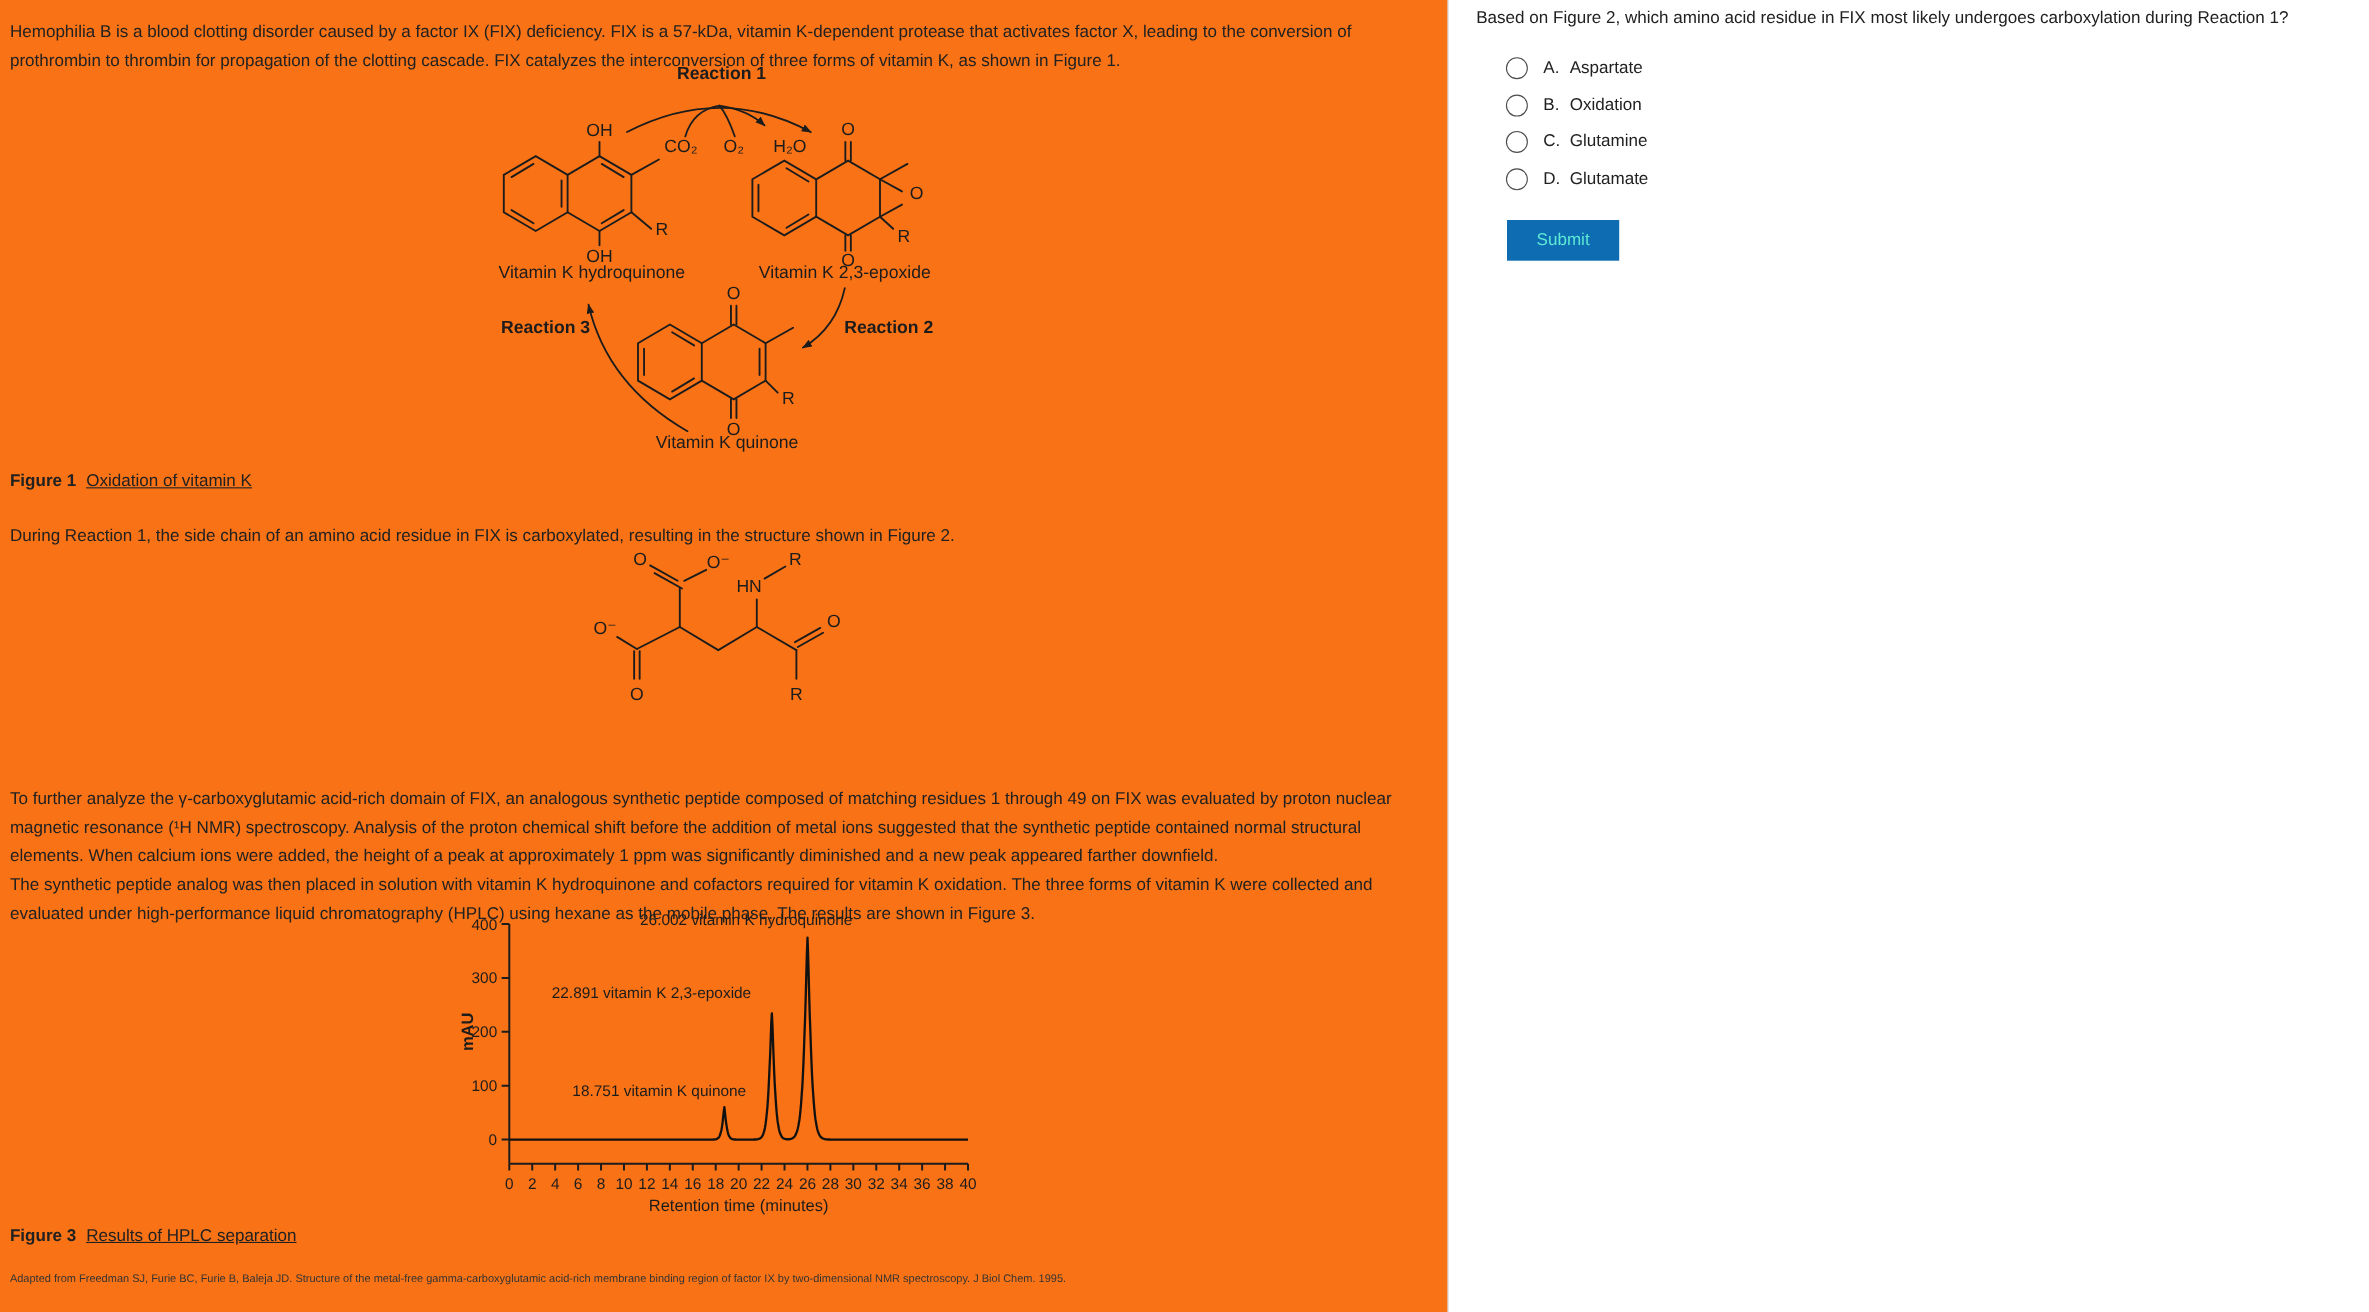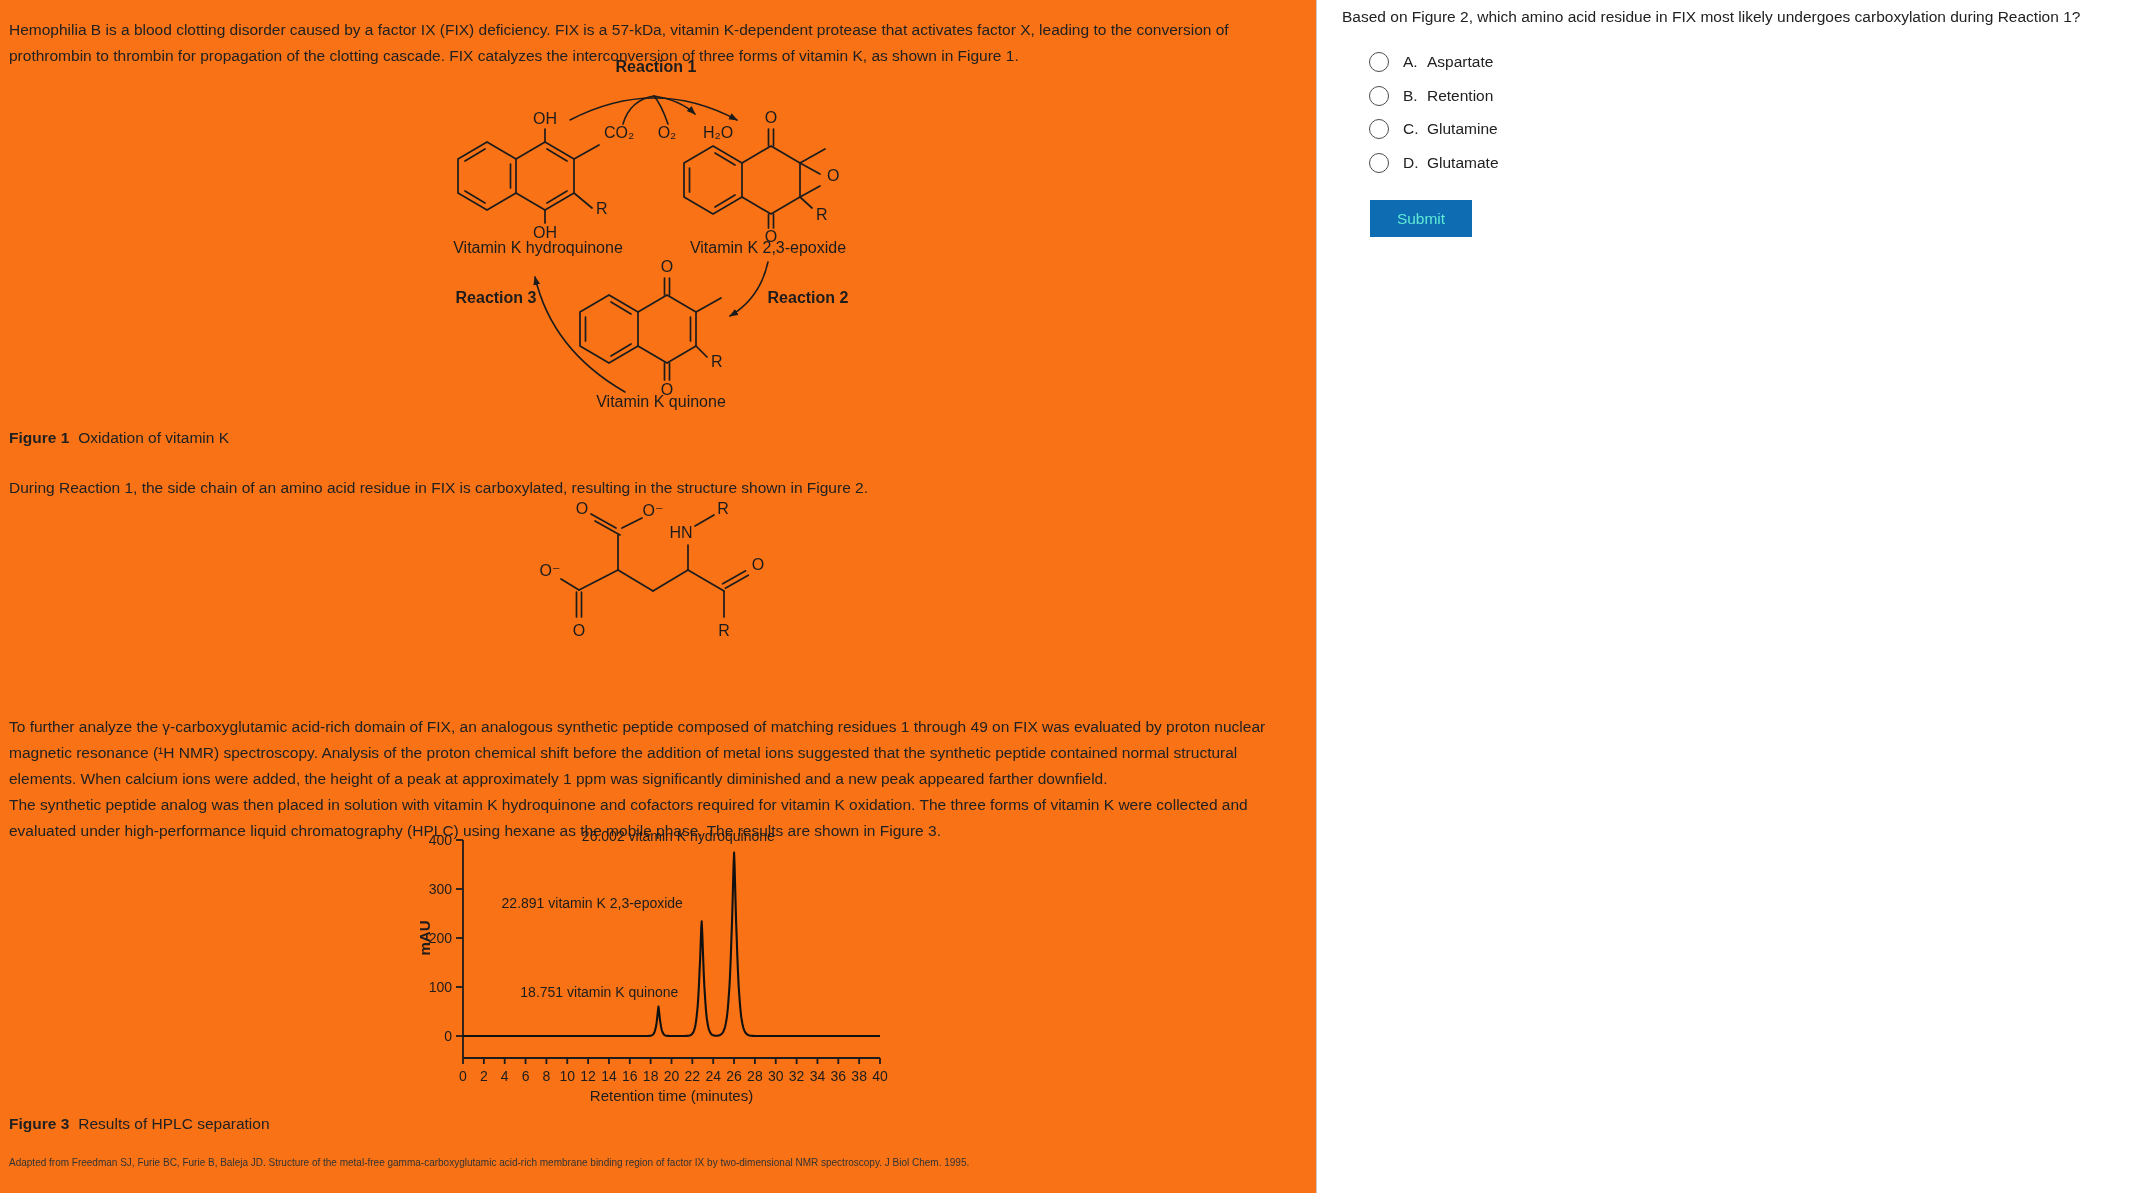--- a/index.html
+++ b/index.html
@@ -9,21 +9,21 @@
     font-family:"Liberation Sans","DejaVu Sans",sans-serif;
     font-size:15.5px;line-height:26px;
   }
   .abs{position:absolute;}
   #left-panel{position:absolute;left:0;top:0;width:1316px;height:1193px;background:#f97316;}
   #divider{position:absolute;left:1316px;top:0;width:1px;height:1193px;background:#c9c9c9;}
   #right-panel{position:absolute;left:1317px;top:0;width:837px;height:1193px;background:#fff;}
   .para{position:absolute;left:9px;width:1292px;}
   .figcap{position:absolute;left:9px;white-space:nowrap;}
   .figcap b{font-weight:bold;}
-  .figcap .cap-text{margin-left:9px;}
+  .figcap .cap-text{margin-left:9px;text-decoration:underline;}
   .footnote{position:absolute;left:9px;font-size:10px;line-height:13px;color:#333;white-space:nowrap;}
   svg text{font-family:"Liberation Sans","DejaVu Sans",sans-serif;fill:#1c1c1c;}
   .chem{stroke:#1c1c1c;stroke-width:1.7;fill:none;stroke-linecap:round;}
   .chem-thin{stroke:#1c1c1c;stroke-width:1.6;fill:none;stroke-linecap:round;}
   .atom{font-size:16px;}
   .mol-name{font-size:16px;}
   .rxn-label{font-size:16px;font-weight:bold;}
   
   #question-text{position:absolute;left:25px;top:4px;width:795px;}
   .option-row{position:absolute;left:0;width:400px;height:24px;cursor:pointer;}
@@ -242,21 +242,21 @@
   <div id="question-text">Based on Figure 2, which amino acid residue in FIX most likely undergoes carboxylation during Reaction 1?</div>
 
   <div class="option-row" style="top:52px;">
     <span class="radio"></span>
     <span class="opt-letter">A.</span>
     <span class="opt-label">Aspartate</span>
   </div>
   <div class="option-row" style="top:86px;">
     <span class="radio"></span>
     <span class="opt-letter">B.</span>
-    <span class="opt-label">Retention</span>
+    <span class="opt-label">Oxidation</span>
   </div>
   <div class="option-row" style="top:119px;">
     <span class="radio"></span>
     <span class="opt-letter">C.</span>
     <span class="opt-label">Glutamine</span>
   </div>
   <div class="option-row" style="top:153px;">
     <span class="radio"></span>
     <span class="opt-letter">D.</span>
     <span class="opt-label">Glutamate</span>

